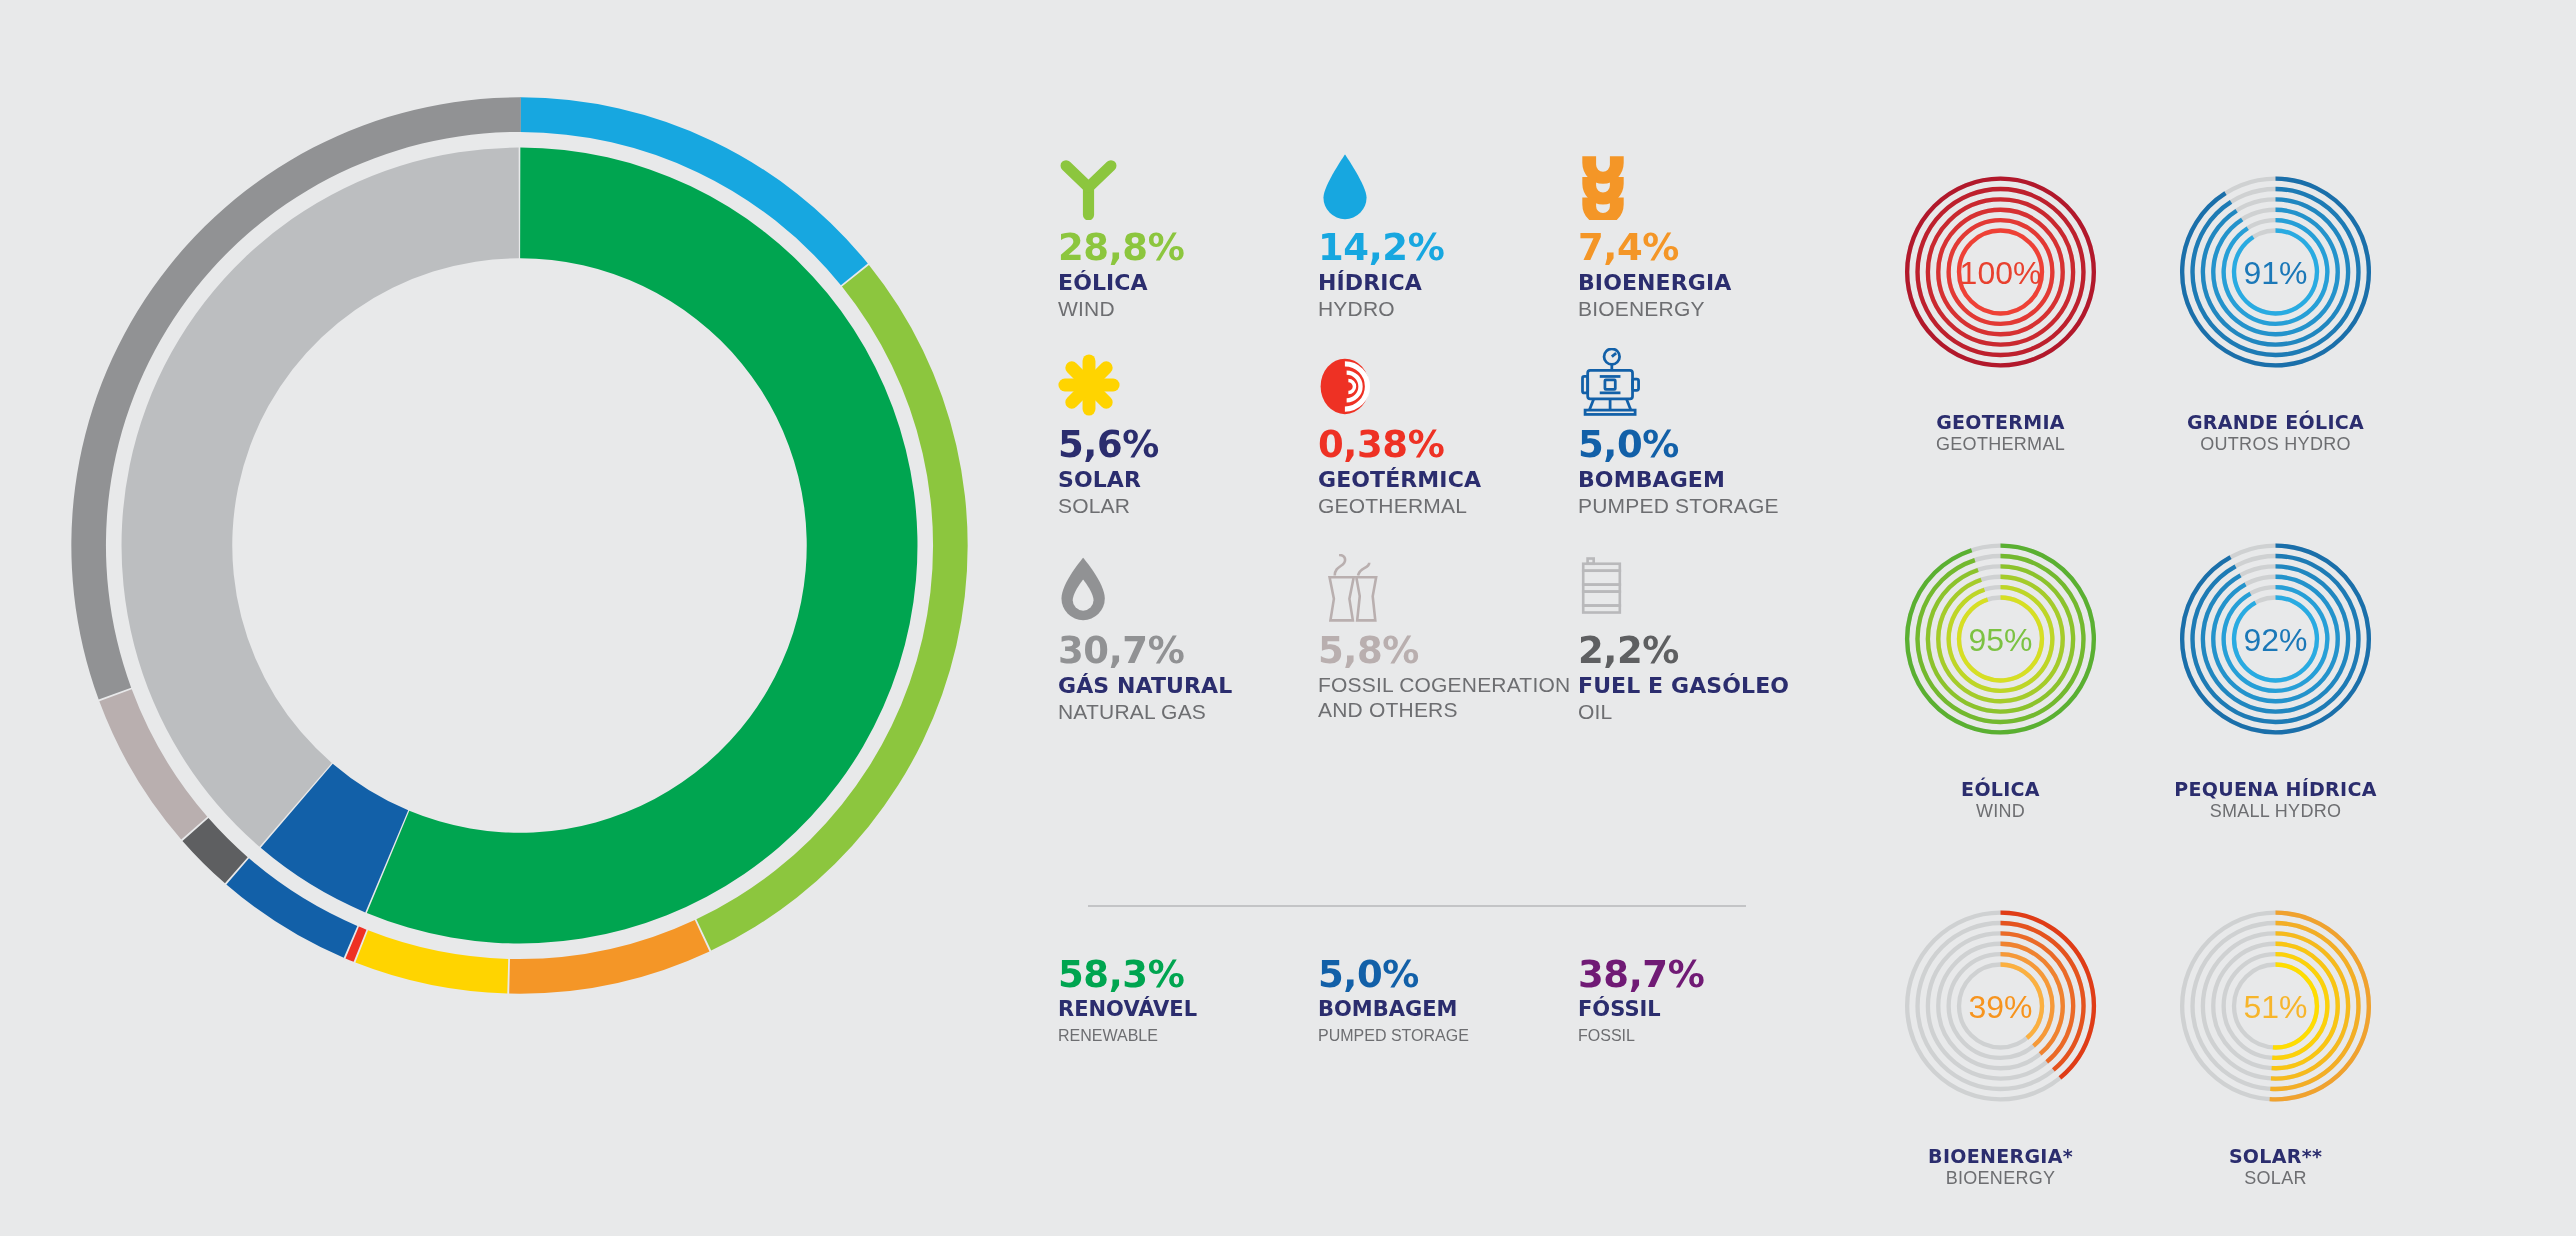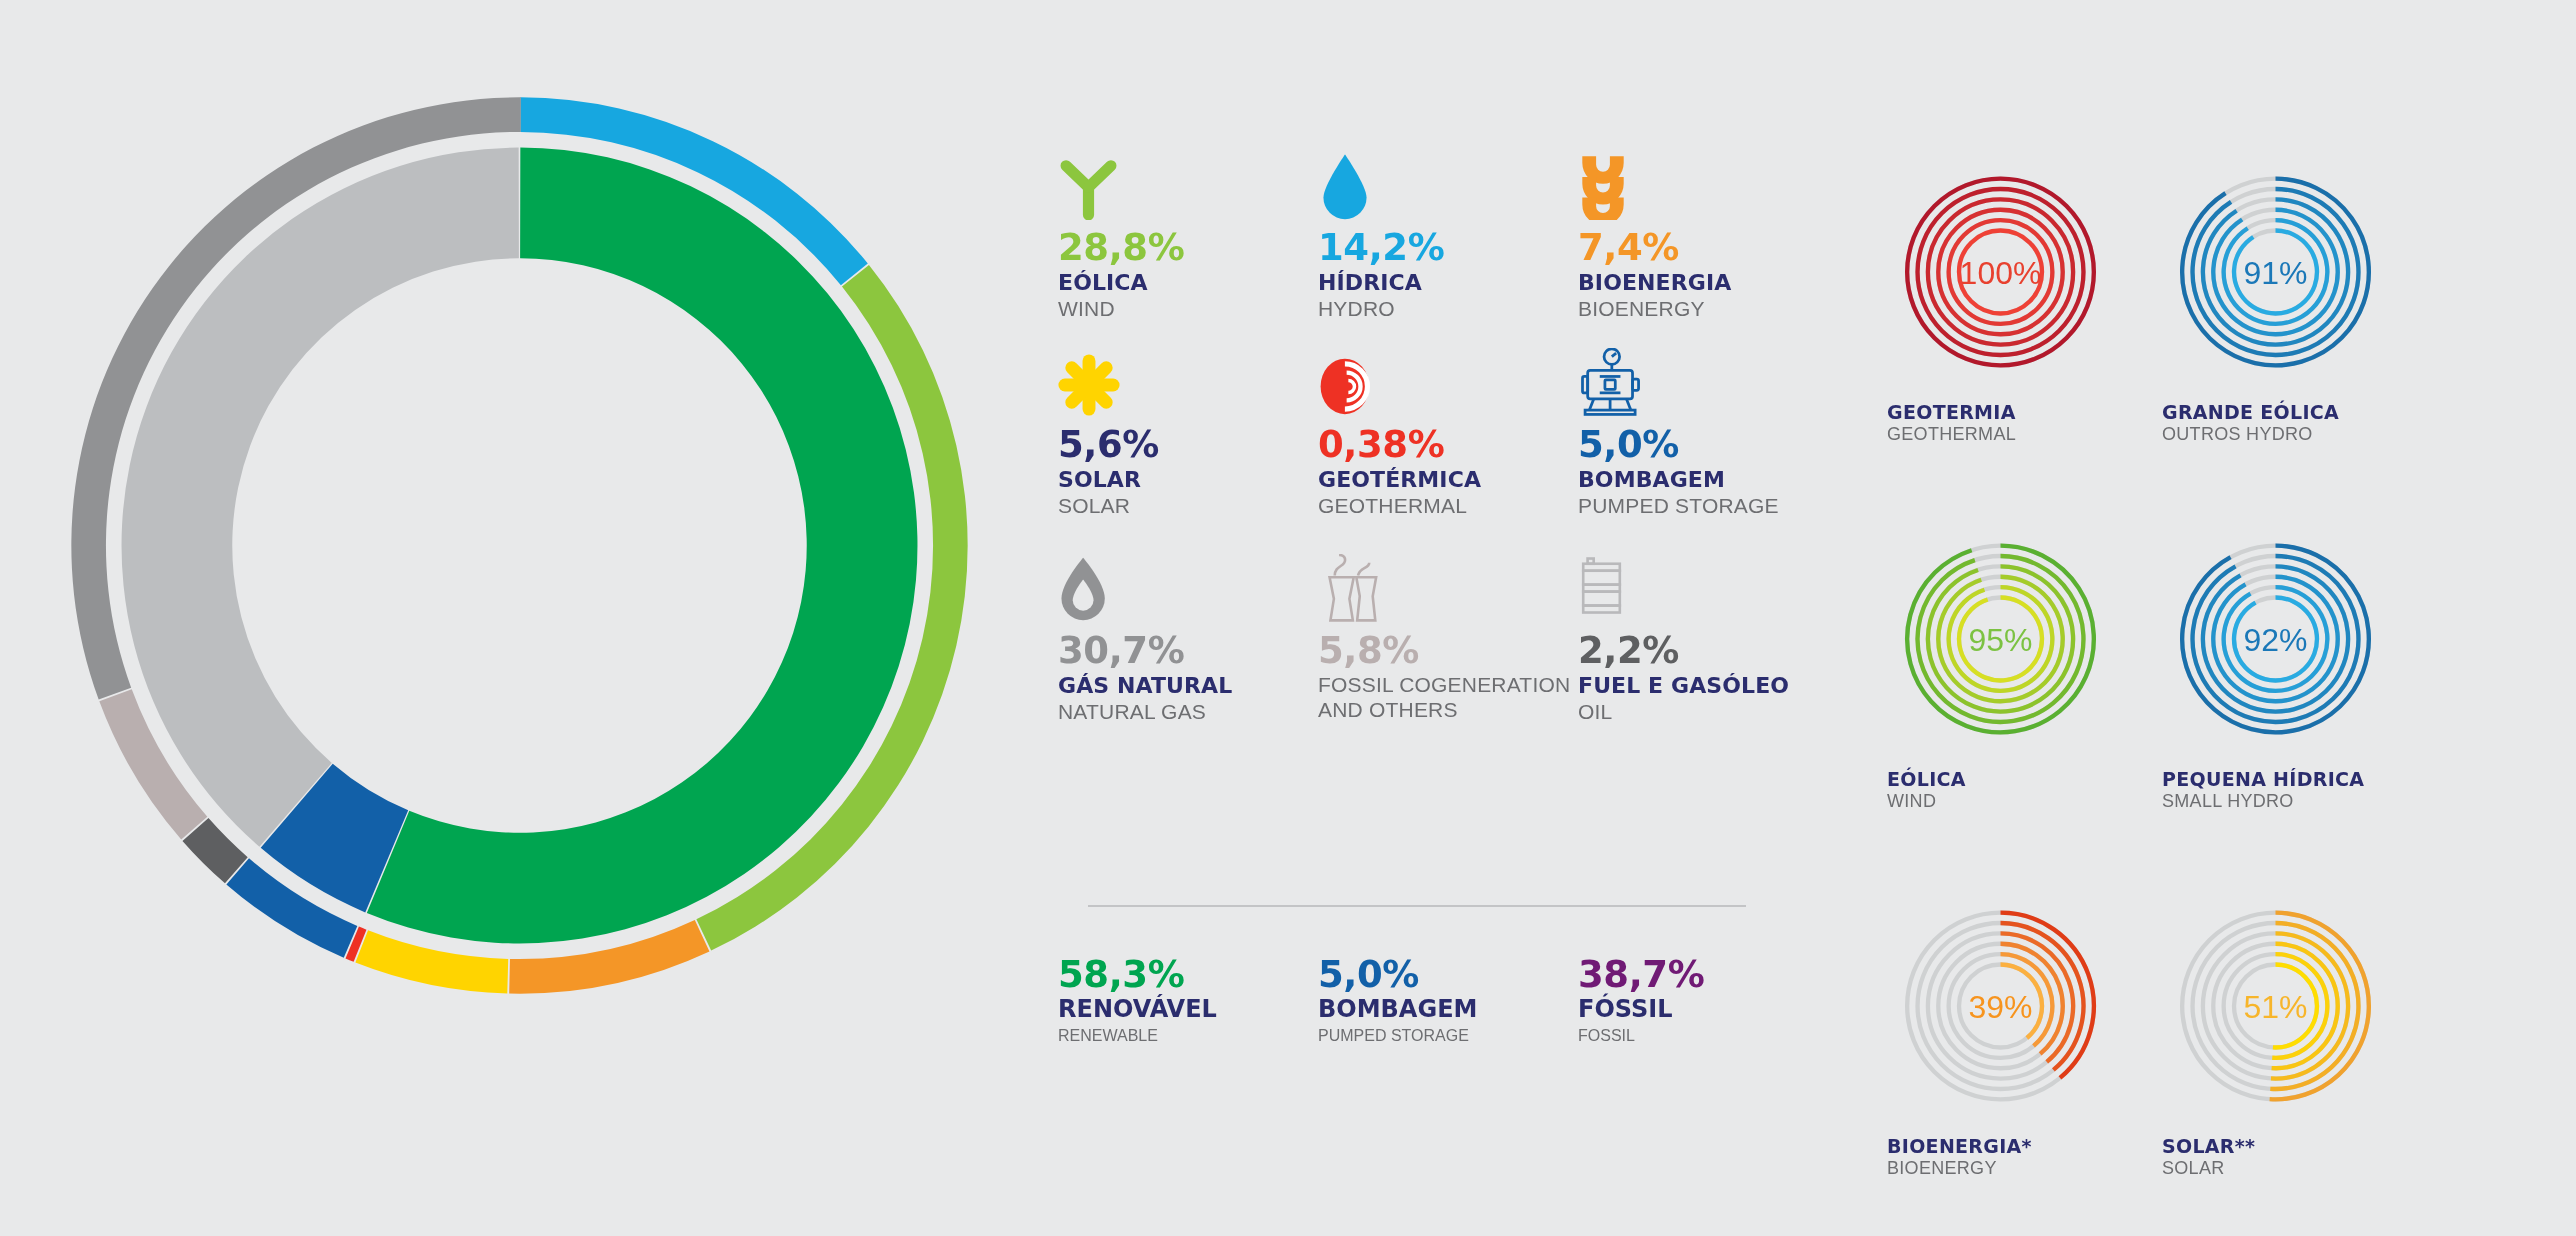--- a/index.html
+++ b/index.html
@@ -61,31 +61,31 @@
 
   #summary-row{
     position:absolute;left:0px;top:801px;
     display:grid;grid-template-columns:260px 260px 260px;
   }
   .sm-pct{
     font-weight:bold;font-size:37px;line-height:43px;letter-spacing:-0.4px;
     font-family:"DejaVu Sans", sans-serif;
   }
   .sm-pt{
-    font-weight:bold;font-size:24px;line-height:27px;color:#2b2d6e;
+    font-weight:bold;font-size:21px;line-height:27px;color:#2b2d6e;
     font-family:"DejaVu Sans", sans-serif;
   }
   .sm-en{font-size:16px;line-height:25px;color:#6d6e71;font-weight:300;}
 
   
   #gauges-panel{position:absolute;left:1887px;top:151px;width:658px;height:952px;}
   .gauge-grid{display:grid;grid-template-columns:227px 227px;column-gap:102px;row-gap:0px;gap:48px;}
   .gauge-cell{width:227px;height:319px;position:relative;}
   .gauge-cell svg{display:block;margin:0 auto;}
-  .gauge-label{text-align:left;margin-top:8px;}
+  .gauge-label{text-align:center;margin-top:18px;}
   .g-pt{font-weight:bold;font-size:19px;line-height:22.5px;color:#2b2d6e;letter-spacing:0.3px;font-family:"DejaVu Sans", sans-serif;}
   .g-en{font-size:18px;line-height:21.6px;color:#6d6e71;font-weight:300;letter-spacing:0.3px;}
   .g-val{
     font-size:37px;font-weight:400;
     text-anchor:middle;
     font-family:"Liberation Sans", sans-serif;
   }
 </style>
 </head>
 <body>

